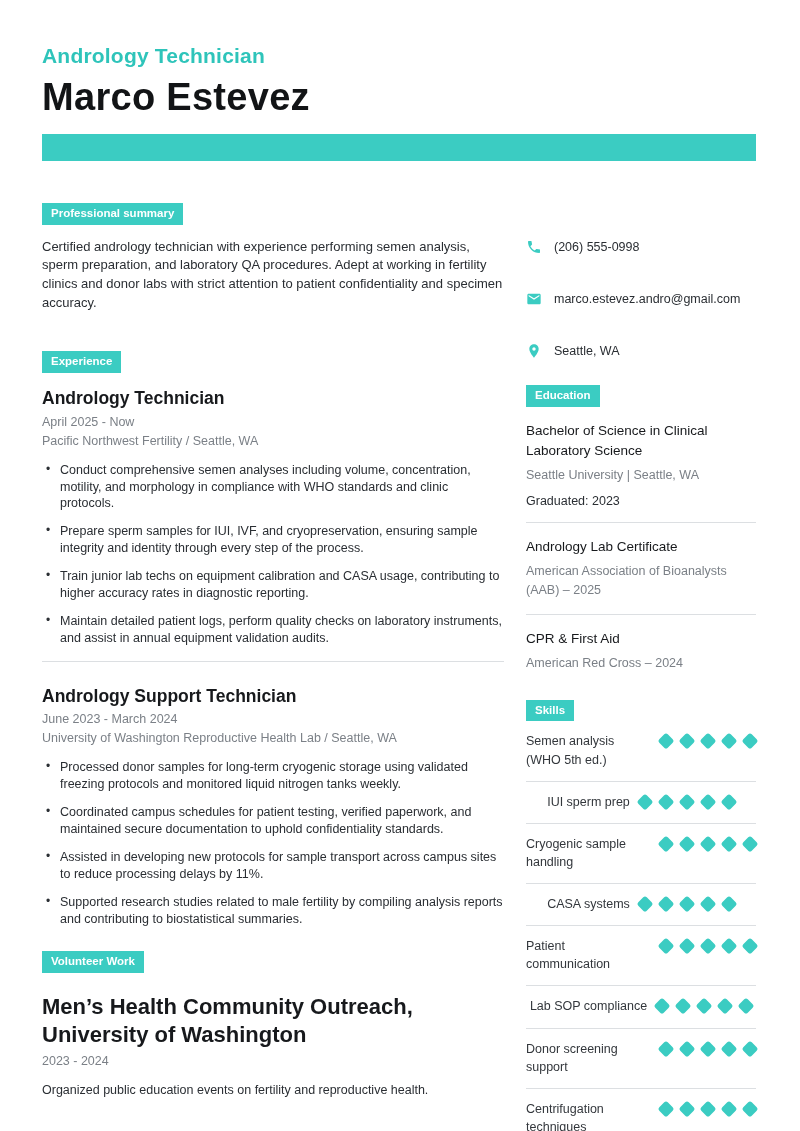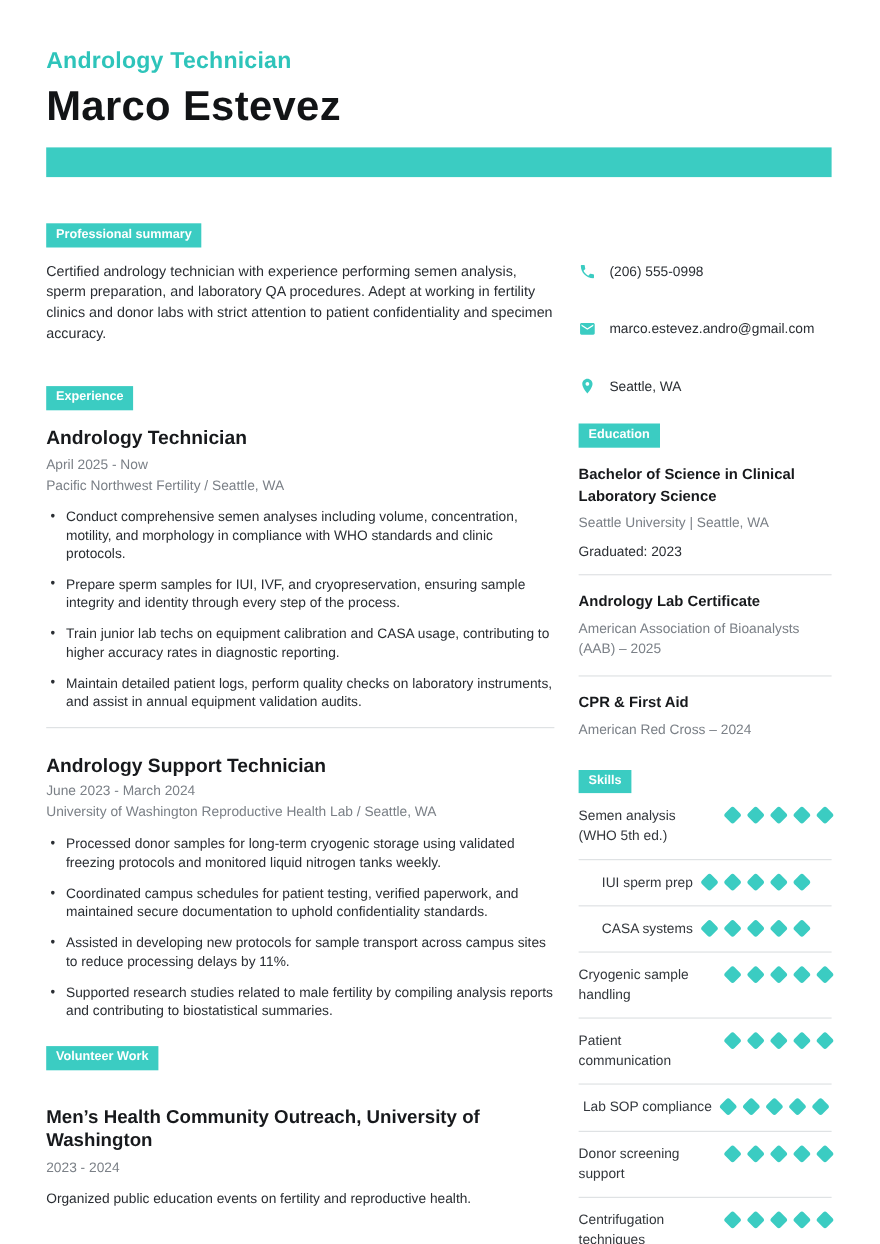--- a/index.html
+++ b/index.html
@@ -43,31 +43,31 @@
   .bullets{list-style:none;margin:14px 0 0 4px;}
   .bullets li{
     position:relative;padding-left:14px;font-size:12.5px;line-height:1.35;
     margin-bottom:11px;color:var(--body);
   }
   .bullets li::before{
     content:"•";position:absolute;left:0;top:-1px;color:var(--body);font-size:12px;
   }
   .h-divider{border:0;border-top:1px solid var(--divider);margin:14px 0 24px;}
   .section-gap{margin-top:24px;}
-  .vol-title{font-size:17px;font-weight:bold;color:var(--ink);line-height:1.25;margin-top:32px;max-width:430px;}
+  .vol-title{font-size:22px;font-weight:bold;color:var(--ink);line-height:1.25;margin-top:20px;max-width:430px;}
   .vol-dates{font-size:12.5px;color:var(--muted);margin-top:6px;}
   .vol-desc{font-size:12.5px;color:var(--body);margin-top:14px;line-height:1.4;}
   
   .contact-row{display:flex;align-items:center;margin-bottom:8px;margin-top:36px;}
   .cicon{width:16px;height:16px;flex:0 0 16px;margin-right:12px;display:inline-flex;}
   .cicon svg{width:16px;height:16px;fill:var(--accent);}
   .contact-text{font-size:12.5px;color:var(--body);}
   .edu-badge{margin-top:26px;}
   .edu-item{margin-top:14px;}
-  .edu-title{font-size:13.5px;font-weight:bold;color:var(--ink);line-height:1.5;}
+  .edu-title{font-size:13.5px;font-weight:normal;color:var(--ink);line-height:1.5;}
   .edu-sub{font-size:12.5px;color:var(--muted);margin-top:5px;line-height:1.5;}
   .edu-extra{font-size:12.5px;color:var(--body);margin-top:9px;}
   .edu-divider{border:0;border-top:1px solid var(--divider);margin:14px 0 0;}
   .skills-badge{margin-top:27px;}
   .skill-row{
     display:flex;justify-content:center;align-items:flex-start;
     padding:11px 0 12px;border-bottom:1px solid var(--divider);
   }
   .skill-label{font-size:12.5px;color:#33373c;line-height:1.45;max-width:142px;}
   .skill-rating{display:flex;align-items:center;padding-top:3px;}
@@ -200,31 +200,31 @@
         <div class="skill-label">IUI sperm prep</div>
         <div class="skill-rating">
             <span class="diamond"></span>
             <span class="diamond"></span>
             <span class="diamond"></span>
             <span class="diamond"></span>
             <span class="diamond"></span>
           </div>
       </div>
       <div class="skill-row">
+        <div class="skill-label">Cryogenic sample handling</div>
+        <div class="skill-rating">
+            <span class="diamond"></span>
+            <span class="diamond"></span>
+            <span class="diamond"></span>
+            <span class="diamond"></span>
+            <span class="diamond"></span>
+          </div>
+      </div>
+      <div class="skill-row">
         <div class="skill-label">CASA systems</div>
-        <div class="skill-rating">
-            <span class="diamond"></span>
-            <span class="diamond"></span>
-            <span class="diamond"></span>
-            <span class="diamond"></span>
-            <span class="diamond"></span>
-          </div>
-      </div>
-      <div class="skill-row">
-        <div class="skill-label">Cryogenic sample handling</div>
         <div class="skill-rating">
             <span class="diamond"></span>
             <span class="diamond"></span>
             <span class="diamond"></span>
             <span class="diamond"></span>
             <span class="diamond"></span>
           </div>
       </div>
       <div class="skill-row">
         <div class="skill-label">Patient communication</div>

